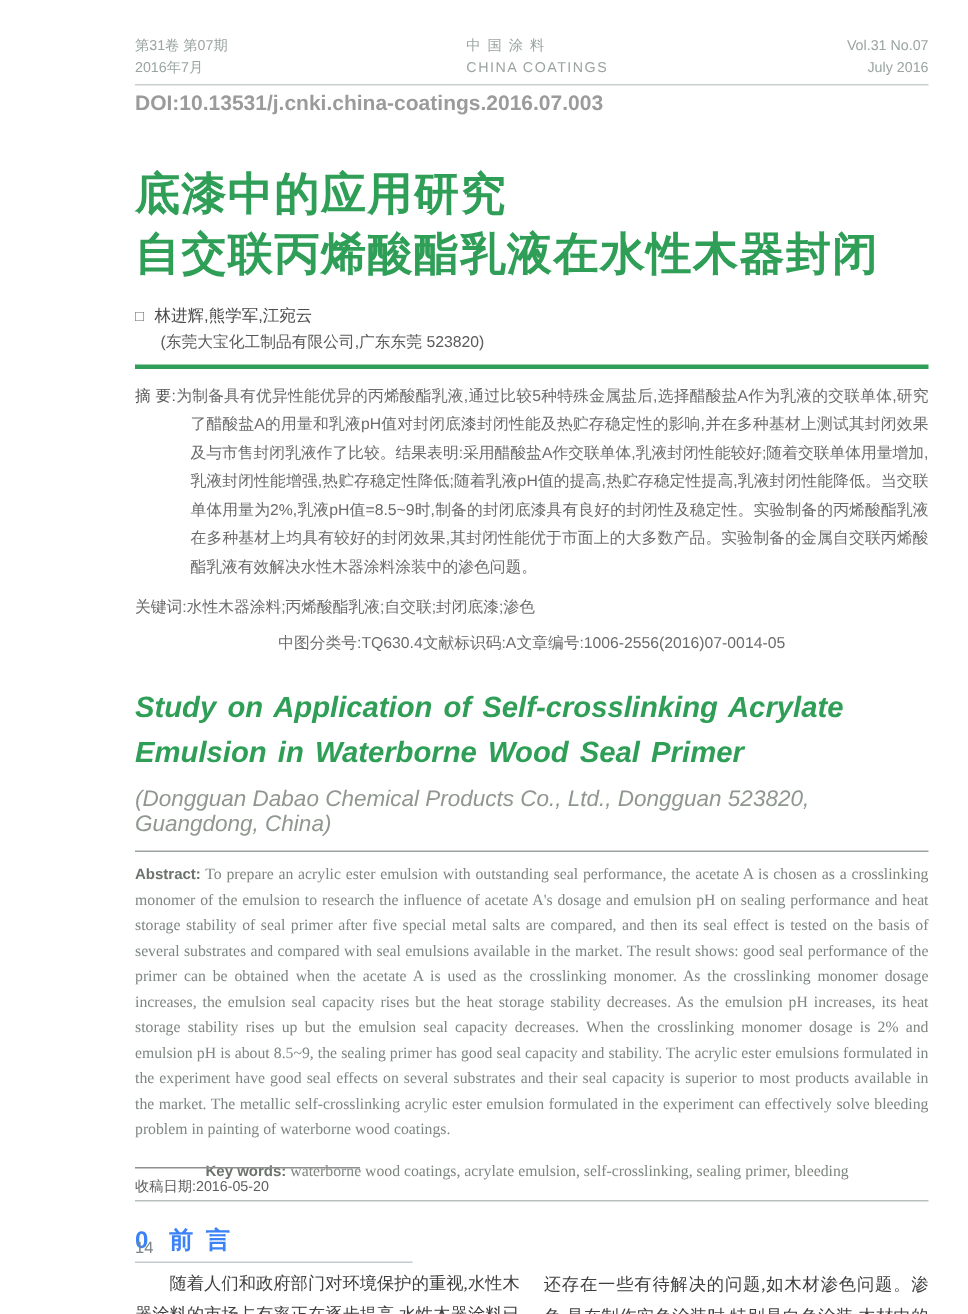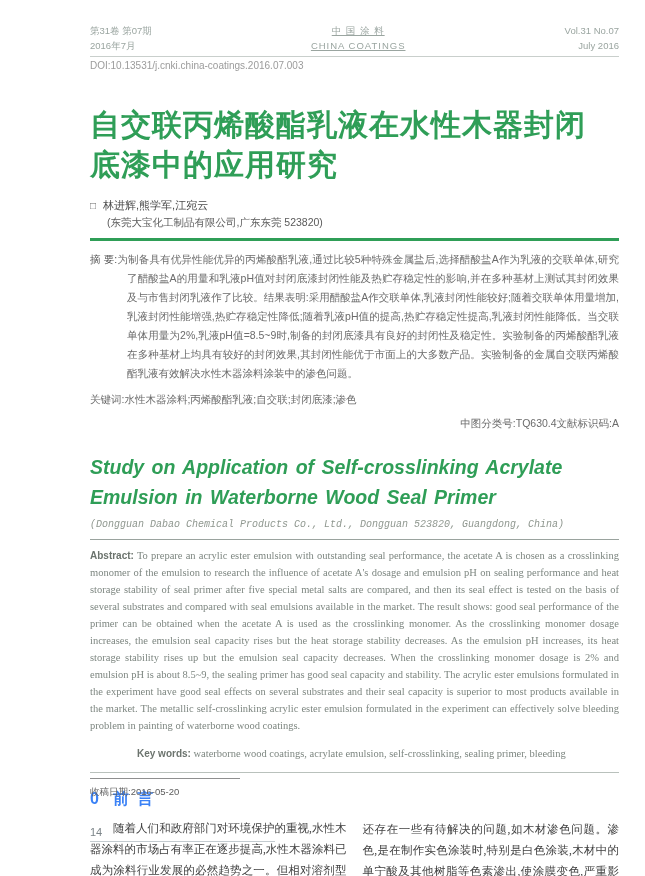--- a/index.html
+++ b/index.html
@@ -8,46 +8,46 @@
     font-family:"Liberation Sans",sans-serif;color:#3c3c3c;
   }
   .sheet{position:relative;width:645px;height:876px;margin-left:32px;}
   .content{margin:0 58px;}
 
   
   .jheader{display:flex;justify-content:space-between;align-items:flex-end;
     padding-top:24px;font-size:9.5px;line-height:1.55;color:#9aa5a0;
     border-bottom:1px solid #c9cfcc;padding-bottom:3px;}
   .jheader .col{white-space:nowrap;}
-  .jheader .c-center{text-align:center;letter-spacing:1px;text-decoration:underline;}
+  .jheader .c-center{text-align:left;letter-spacing:1px;}
   .jheader .c-right{text-align:right;}
-  .doi{font-size:10px;color:#9b9b9b;margin-top:3px;}
+  .doi{font-size:14px;color:#9b9b9b;margin-top:3px;font-weight:bold;}
 
   
   .title-cn{margin-top:34px;font-size:30px;font-weight:bold;color:#2f9e57;
     line-height:1.33;letter-spacing:1px;font-family:"Liberation Sans",sans-serif;}
   .authors-cn{margin-top:13px;font-size:11px;color:#4a4a4a;}
   .authors-cn .sq{font-size:10px;color:#6a6a6a;margin-right:7px;}
   .affil-cn{margin-top:3px;font-size:10.5px;color:#5a5a5a;padding-left:17px;}
   .green-rule{height:3px;background:#2f9e57;margin-top:8px;}
 
   
   .abs-cn{margin-top:9px;font-size:10.5px;line-height:1.8;color:#6b6b6b;
     text-align:justify;padding-left:37px;text-indent:-37px;}
   .abs-cn .lbl{color:#555555;}
   .kw-cn{margin-top:2px;font-size:10.5px;color:#6b6b6b;padding-left:37px;text-indent:-37px;}
-  .class-row{display:flex;justify-content:flex-end;margin-top:6px;
+  .class-row{display:flex;justify-content:center;margin-top:6px;
     font-size:10.5px;color:#6b6b6b;}
 
   
   .title-en{margin-top:22px;font-size:19.5px;font-weight:bold;color:#2f9e57;
     line-height:1.5;word-spacing:2px;font-style:italic;}
   .authors-en{margin-top:11px;font-size:11px;color:#8a928e;letter-spacing:.3px;}
-  .affil-en{margin-top:7px;font-size:10px;color:#8f978f;font-style:italic;
-    font-family:Liberation Mono, monospace;}
+  .affil-en{margin-top:7px;font-size:15px;color:#8f978f;font-style:italic;
+    font-family:Liberation Sans, sans-serif;}
   .thin-rule{height:0;border-top:1px solid #9aa39e;margin-top:9px;}
 
   
   .abs-en{margin-top:7px;font-size:10.5px;line-height:1.62;color:#7d8680;
     text-align:justify;font-family:"Liberation Serif",serif;}
   .abs-en .lbl{font-weight:bold;color:#6b736d;font-family:"Liberation Sans",sans-serif;font-size:10px;}
   .kw-en{font-size:10.5px;line-height:1.62;color:#7d8680;font-family:"Liberation Serif",serif;}
   .kw-en .lbl{font-weight:bold;color:#6b736d;font-family:"Liberation Sans",sans-serif;font-size:10px;padding-left:47px;}
   .thin-rule2{height:0;border-top:1px solid #b9c1bc;margin-top:8px;}
 
@@ -89,38 +89,39 @@
         <div>CHINA COATINGS</div>
       </div>
       <div class="col c-right">
         <div>Vol.31 No.07</div>
         <div>July 2016</div>
       </div>
     </div>
     <div class="doi">DOI:10.13531/j.cnki.china-coatings.2016.07.003</div>
 
     <div class="title-cn">
+      <div>底漆中的应用研究</div>
       <div>自交联丙烯酸酯乳液在水性木器封闭</div>
-      <div>底漆中的应用研究</div>
     </div>
 
     <div class="authors-cn">
       <span class="sq">□</span><span>林进辉,熊学军,江宛云</span>
     </div>
     <div class="affil-cn">(东莞大宝化工制品有限公司,广东东莞  523820)</div>
 
     <div class="green-rule"></div>
 
     <p class="abs-cn"><span class="lbl">摘  要:</span><span>为制备具有优异性能优异的丙烯酸酯乳液,通过比较5种特殊金属盐后,选择醋酸盐A作为乳液的交联单体,研究了醋酸盐A的用量和乳液pH值对封闭底漆封闭性能及热贮存稳定性的影响,并在多种基材上测试其封闭效果及与市售封闭乳液作了比较。结果表明:采用醋酸盐A作交联单体,乳液封闭性能较好;随着交联单体用量增加,乳液封闭性能增强,热贮存稳定性降低;随着乳液pH值的提高,热贮存稳定性提高,乳液封闭性能降低。当交联单体用量为2%,乳液pH值=8.5~9时,制备的封闭底漆具有良好的封闭性及稳定性。实验制备的丙烯酸酯乳液在多种基材上均具有较好的封闭效果,其封闭性能优于市面上的大多数产品。实验制备的金属自交联丙烯酸酯乳液有效解决水性木器涂料涂装中的渗色问题。</span></p>
 
     <p class="kw-cn"><span class="lbl">关键词:</span><span>水性木器涂料;丙烯酸酯乳液;自交联;封闭底漆;渗色</span></p>
 
     <div class="class-row">
       <span>中图分类号:TQ630.4</span>
       <span>文献标识码:A</span>
+      <span>文章编号:1006-2556(2016)07-0014-05</span>
     </div>
 
     <div class="title-en">Study on Application of Self-crosslinking Acrylate Emulsion in Waterborne Wood Seal Primer</div>
     <div class="affil-en">(Dongguan Dabao Chemical Products Co., Ltd., Dongguan 523820, Guangdong, China)</div>
 
     <div class="thin-rule"></div>
 
     <p class="abs-en"><span class="lbl">Abstract:</span><span> To prepare an acrylic ester emulsion with outstanding seal performance, the acetate A is chosen as a crosslinking monomer of the emulsion to research the influence of acetate A's dosage and emulsion pH on sealing performance and heat storage stability of seal primer after five special metal salts are compared, and then its seal effect is tested on the basis of several substrates and compared with seal emulsions available in the market. The result shows: good seal performance of the primer can be obtained when the acetate A is used as the crosslinking monomer. As the crosslinking monomer dosage increases, the emulsion seal capacity rises but the heat storage stability decreases. As the emulsion pH increases, its heat storage stability rises up but the emulsion seal capacity decreases. When the crosslinking monomer dosage is 2% and emulsion pH is about 8.5~9, the sealing primer has good seal capacity and stability. The acrylic ester emulsions formulated in the experiment have good seal effects on several substrates and their seal capacity is superior to most products available in the market. The metallic self-crosslinking acrylic ester emulsion formulated in the experiment can effectively solve bleeding problem in painting of waterborne wood coatings.</span></p>
     <p class="kw-en"><span class="lbl">Key words:</span><span> waterborne wood coatings, acrylate emulsion, self-crosslinking, sealing primer, bleeding</span></p>
 

